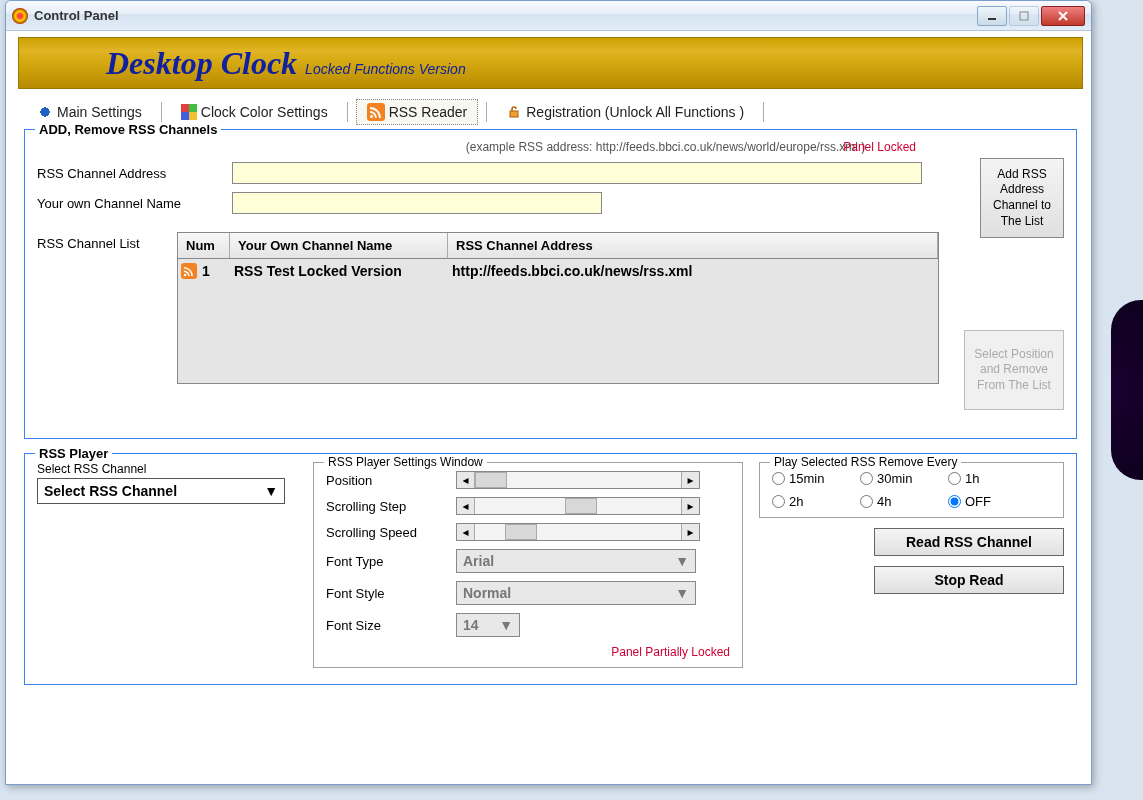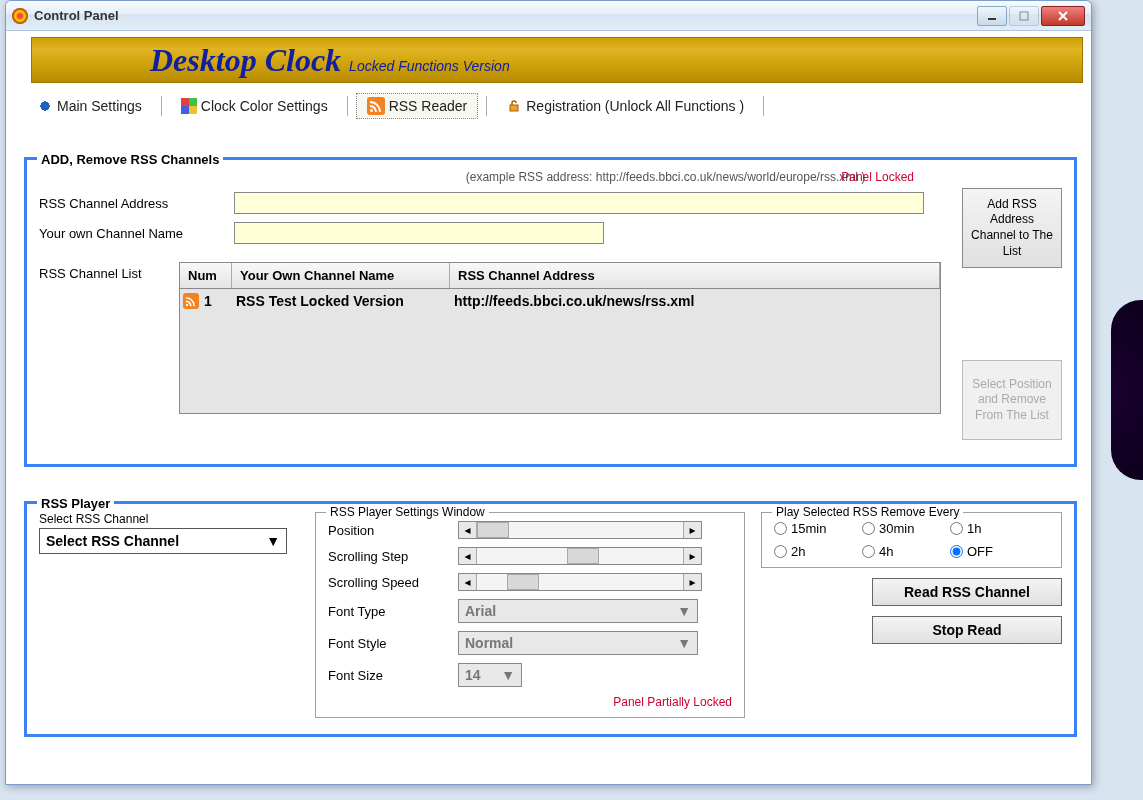--- a/index.html
+++ b/index.html
@@ -50,27 +50,27 @@
 }
 .win-btn.close {
   width: 44px;
   background: linear-gradient(to bottom, #f08080, #c0392b);
   color: #fff;
   border-color: #8b2020;
 }
 .win-btn.close svg { stroke: #fff; }
 .win-btn.max { opacity: 0.5; }
 .banner {
-  height: 46px;
-  margin: 6px 8px 0 25px;
+  height: 52px;
+  margin: 6px 8px 0 12px;
   background: linear-gradient(to bottom, #cda000 0%, #e0b424 25%, #d4a810 50%, #b88a00 100%);
   border: 1px solid #9a7800;
   display: flex;
   align-items: center;
-  padding-left: 118px;
+  padding-left: 87px;
 }
 .banner-title {
   font-family: "Times New Roman", serif;
   font-style: italic;
   font-weight: bold;
   font-size: 32px;
   color: #1020a0;
 }
 .banner-sub {
   font-family: Arial, sans-serif;
@@ -128,25 +128,24 @@
   color: #fff;
 }
 .lock-icon {
   width: 16px; height: 16px;
   display: flex; align-items: center; justify-content: center;
 }
 .content {
   padding: 4px 14px 10px 18px;
 }
 .fieldset {
-  border: 3px solid #3b82f6;
+  border: 1px solid #3b82f6;
   padding: 10px 12px 12px 12px;
   margin-bottom: 14px;
   position: relative;
-  margin-top: 34px;
 }
 .fieldset .legend {
   position: absolute;
   top: -8px;
   left: 10px;
   background: #fff;
   padding: 0 4px;
   font-size: 13px;
   font-weight: bold;
 }
@@ -177,21 +176,21 @@
   background: #ffffd8;
   border: 1px solid #888;
   height: 22px;
   padding: 2px 4px;
   font-size: 12px;
 }
 .add-btn {
   position: absolute;
   right: 12px;
   top: 28px;
-  width: 100px;
+  width: 84px;
   height: 80px;
   background: linear-gradient(to bottom,#f4f4f4,#e0e0e0);
   border: 1px solid #888;
   font-size: 12px;
   text-align: center;
   padding: 4px;
   line-height: 1.3;
 }
 .remove-btn {
   position: absolute;

